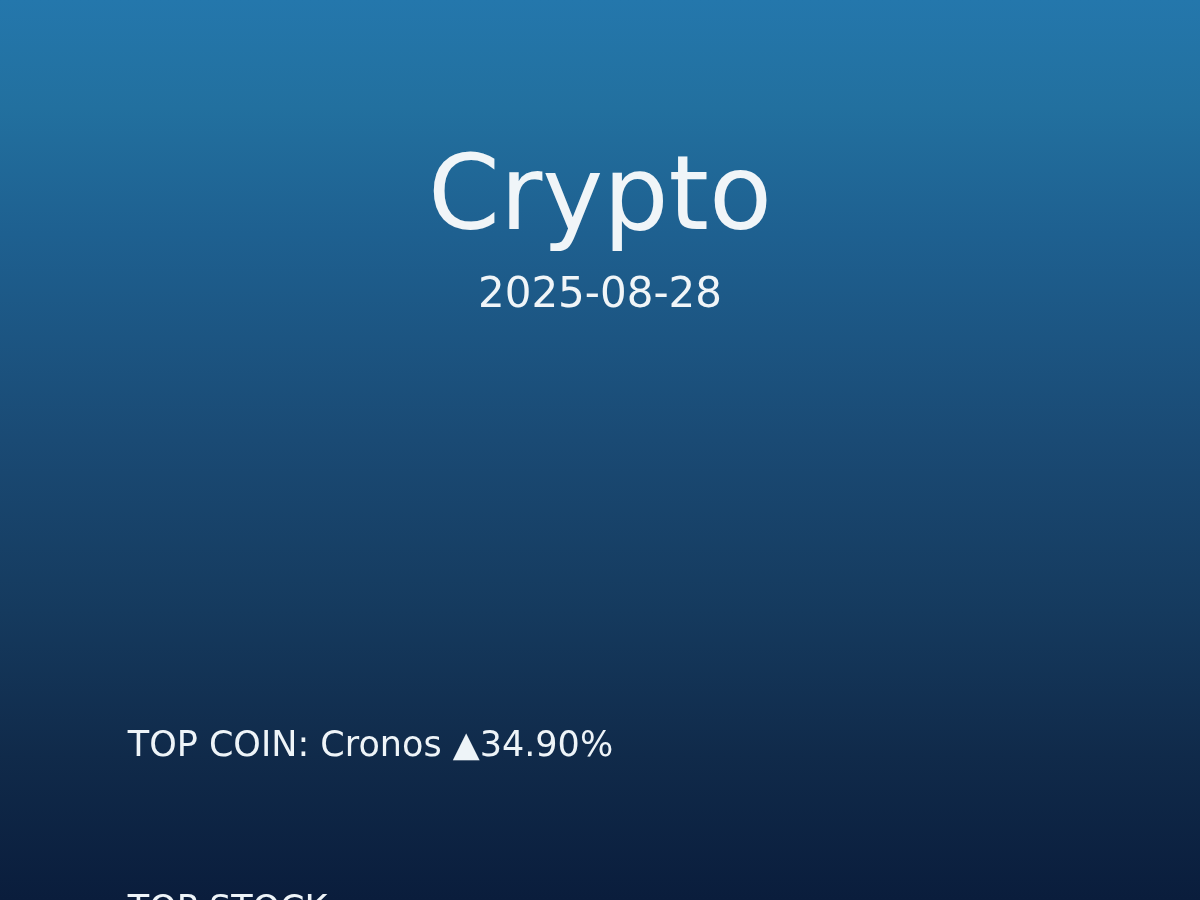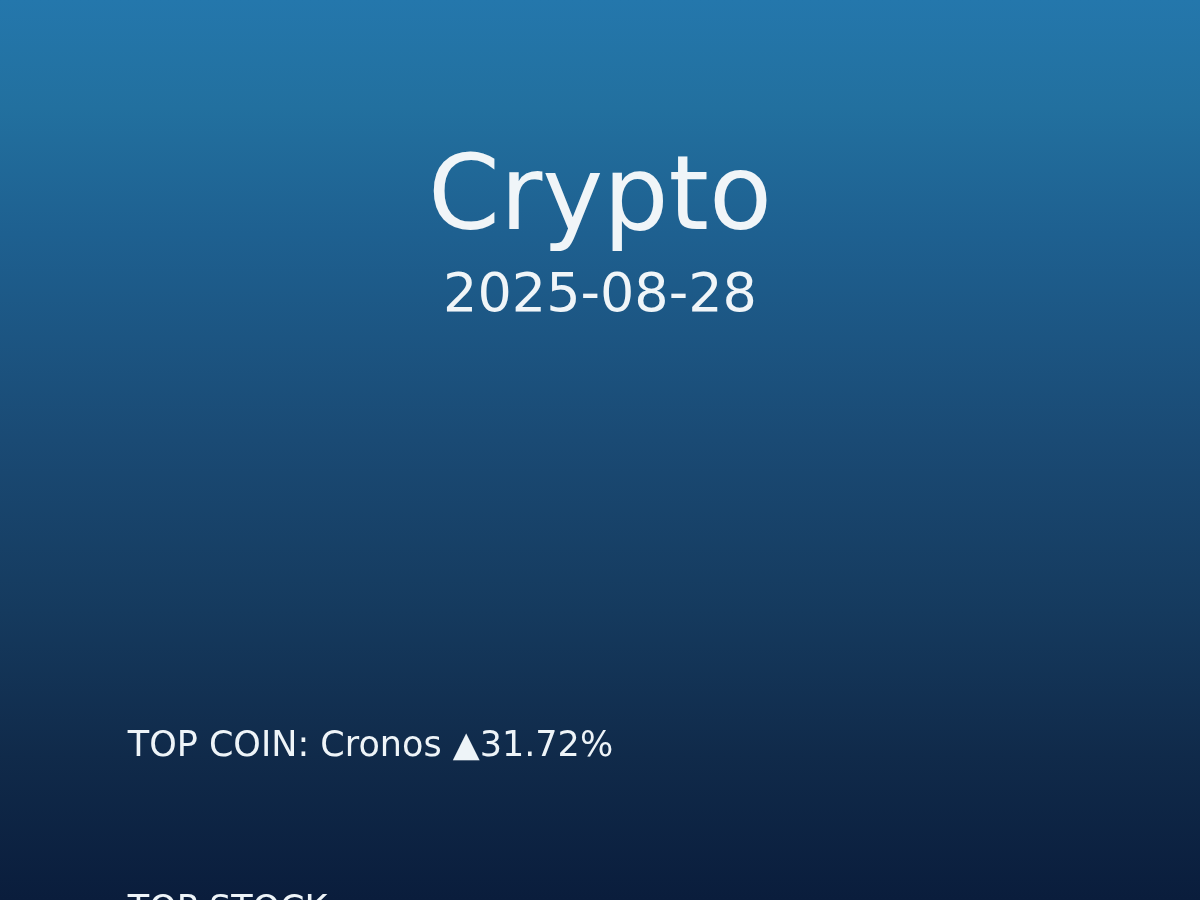--- a/index.html
+++ b/index.html
@@ -54,21 +54,21 @@
   .title-line {
     display: block;
     white-space: pre;
   }
   .title-line-1 { padding-top: 126px; }
   .title-line-2 { }
 
   .date {
     margin: 0;
     padding-top: 12px;
-    font-size: 54px;
+    font-size: 42px;
     line-height: 58px;
     font-weight: 400;
     color: #f0f5f8;
   }
 
   .index {
     margin: 0;
     padding-top: 14px;
     font-size: 37px;
     line-height: 42px;
@@ -105,20 +105,20 @@
     <h1 class="title">
       <span class="title-line title-line-1">Crypto</span>
     </h1>
 
     <div class="date">2025-08-28</div>
 
   </div>
 
   <div class="highlights">
     <div class="highlight-row">
-      <span>TOP COIN: Cronos ▲31.72%</span>
+      <span>TOP COIN: Cronos ▲34.90%</span>
     </div>
     <div class="highlight-row">
       <span>TOP STOCK: —</span>
     </div>
   </div>
 
 </div>
 
 </body></html>

